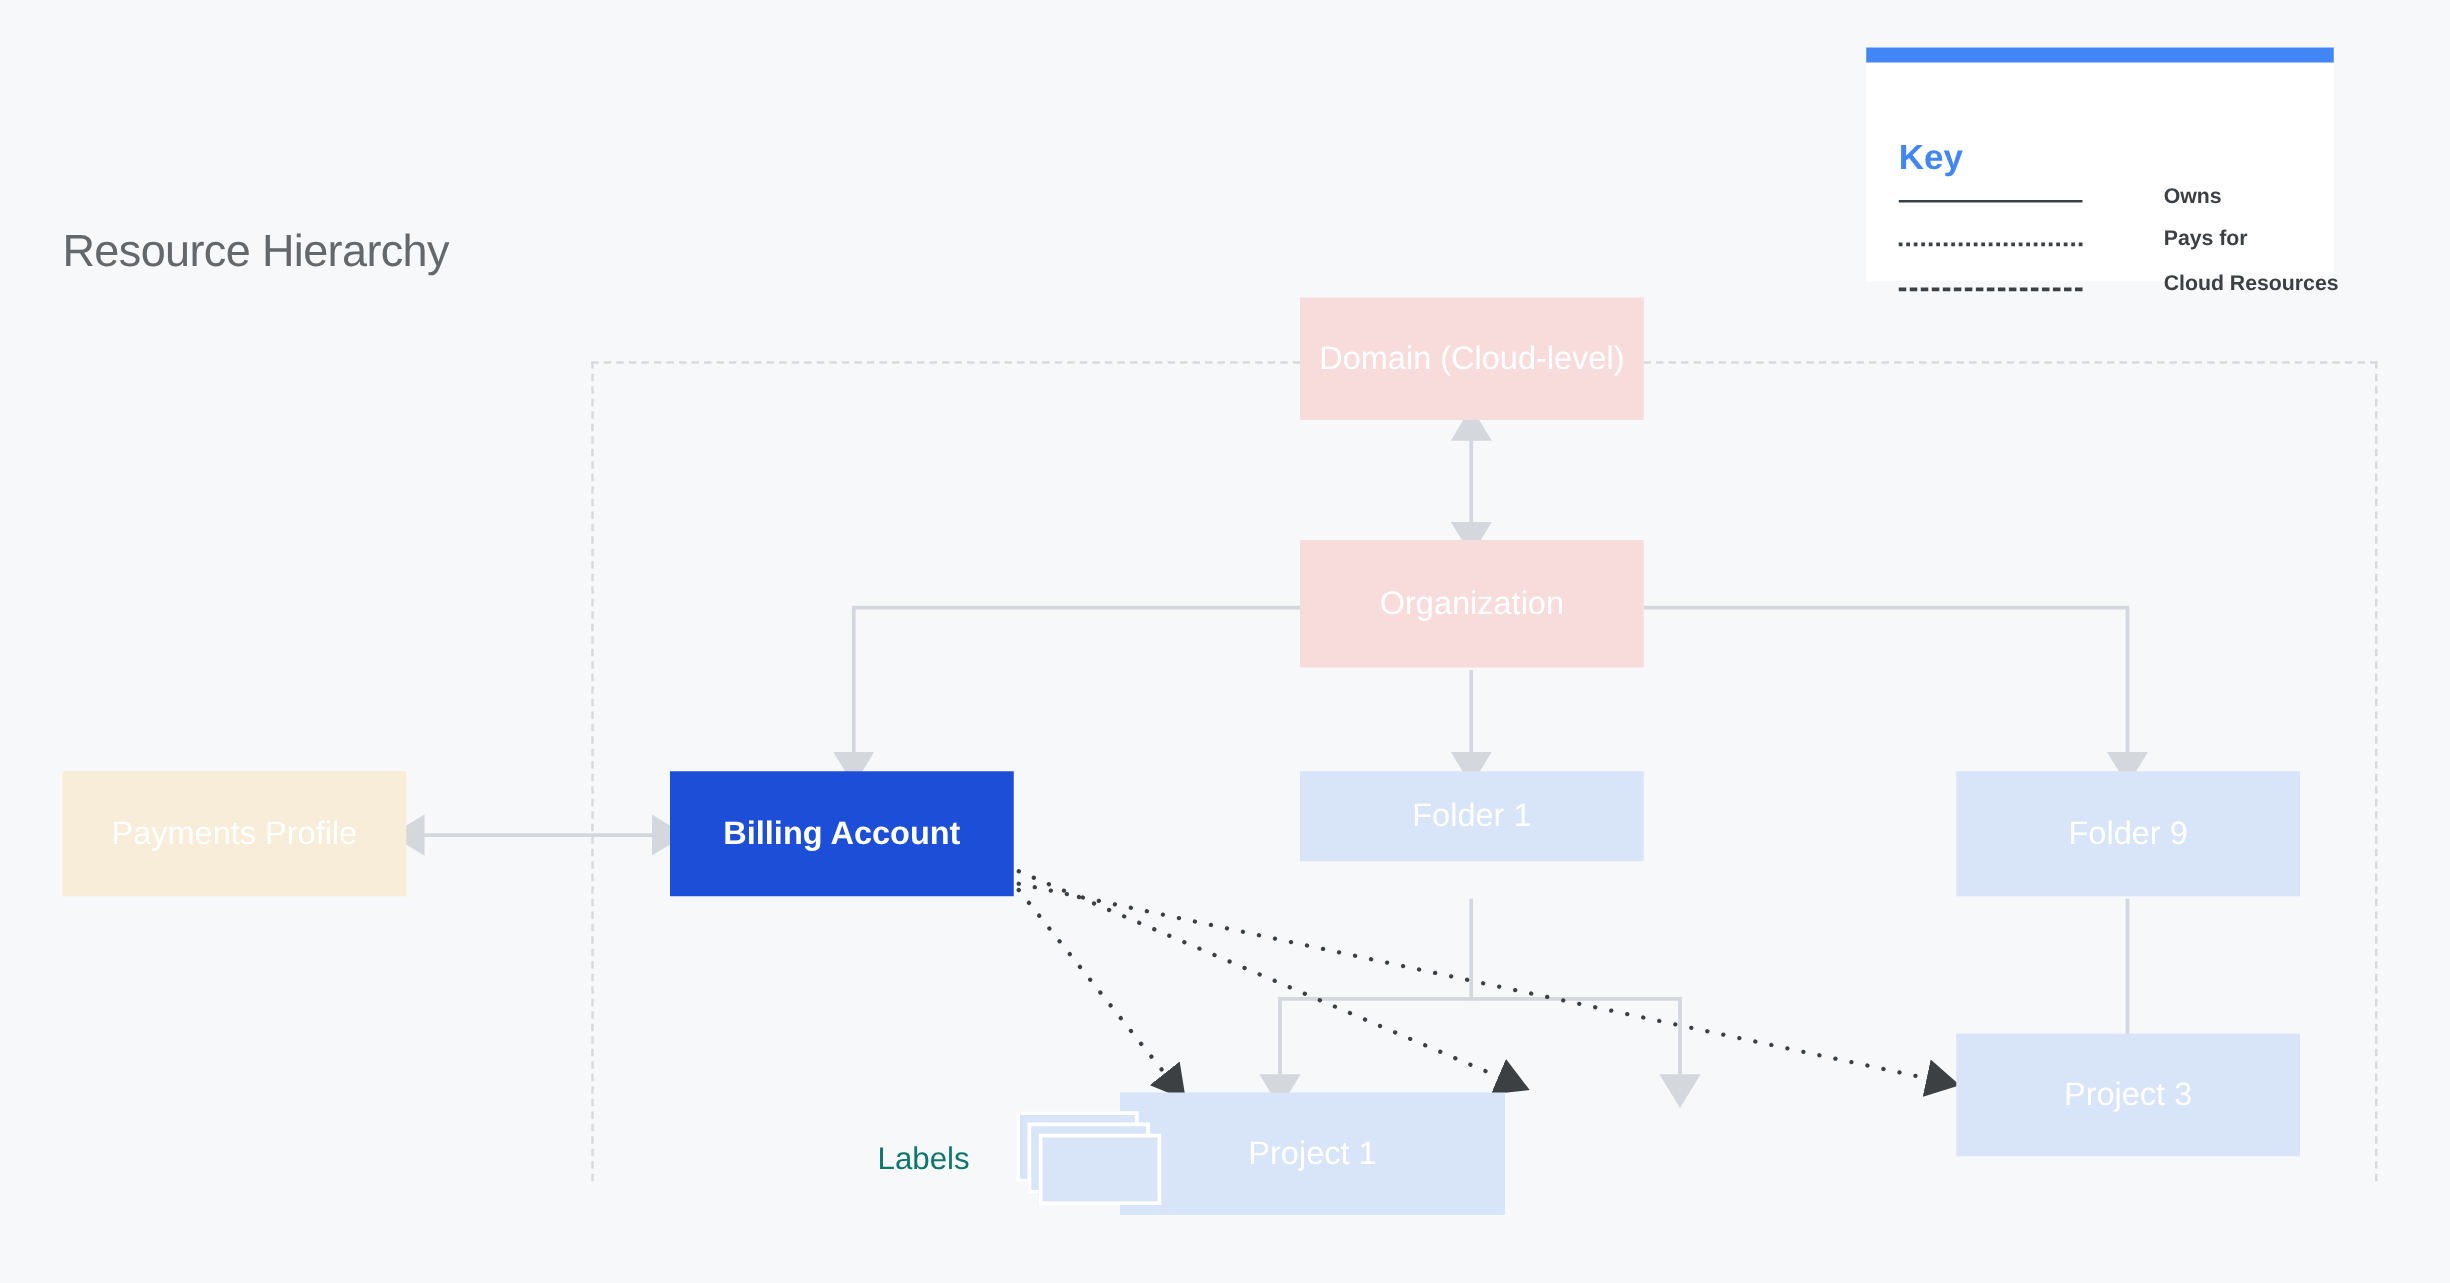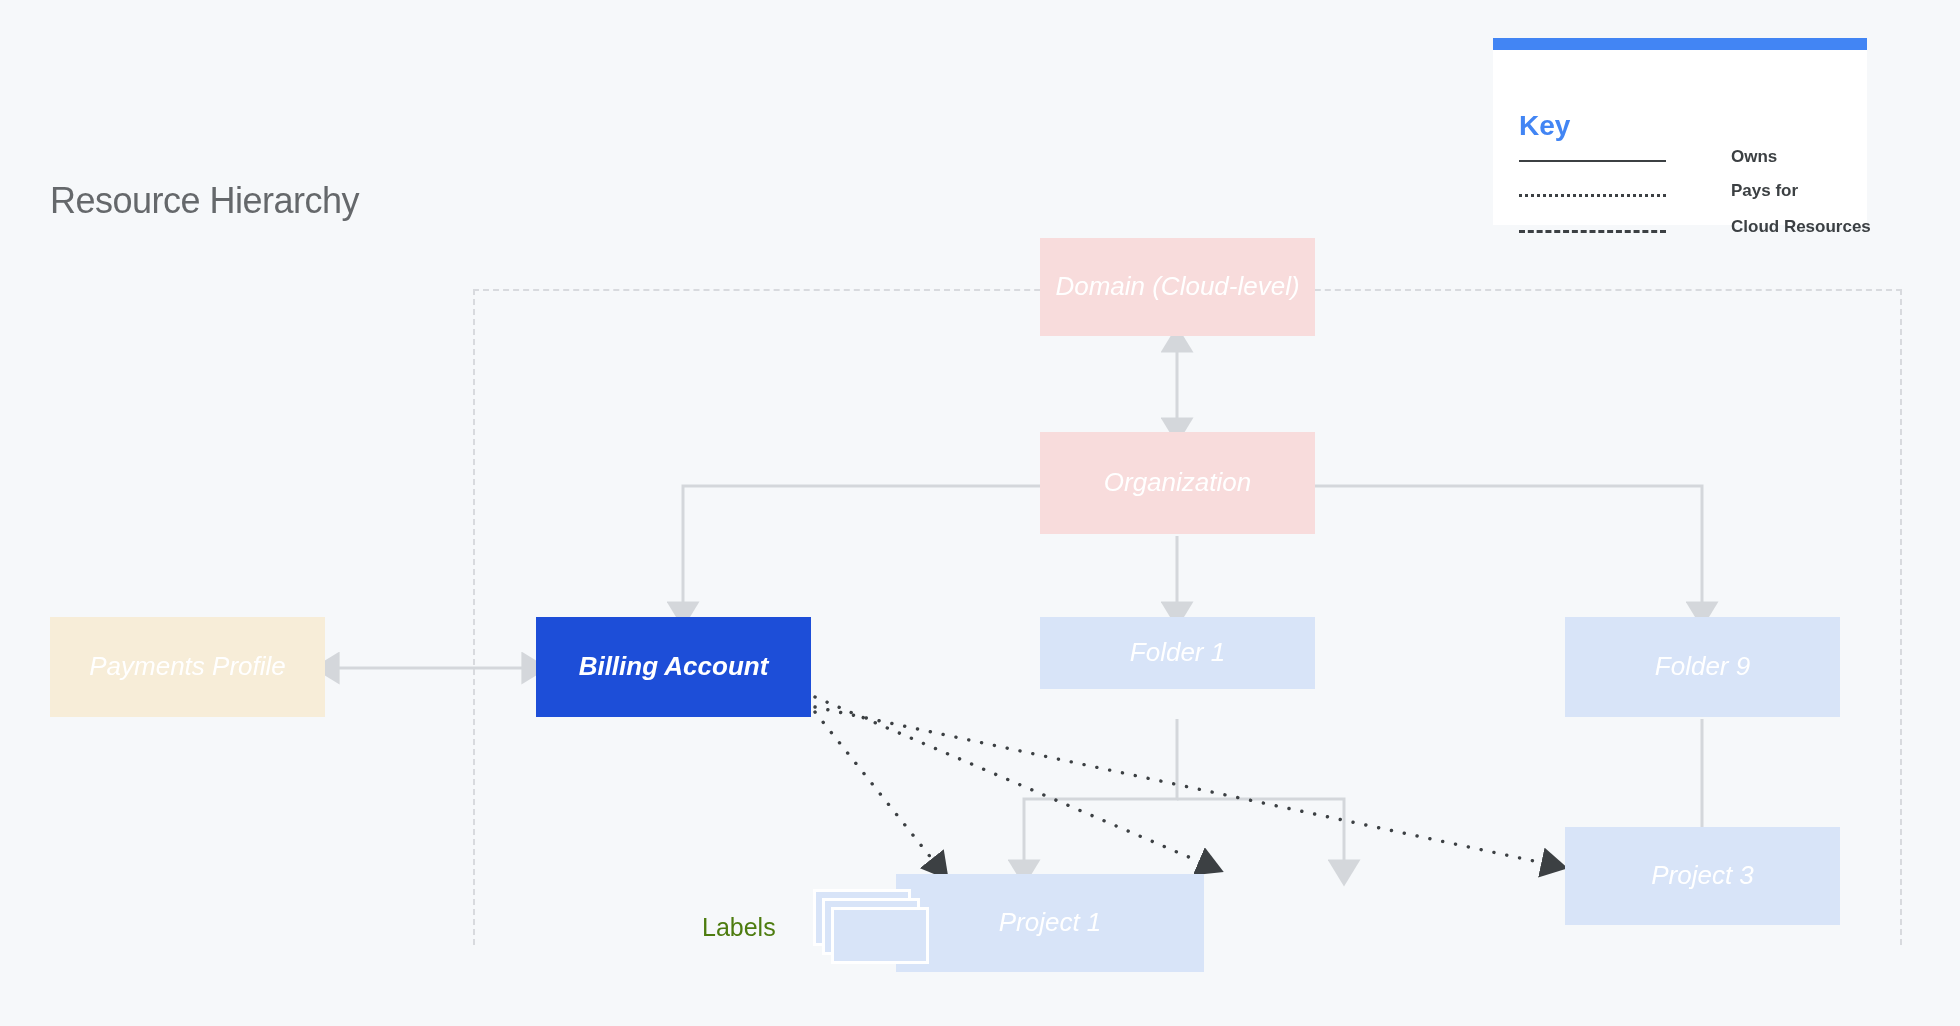--- a/index.html
+++ b/index.html
@@ -49,41 +49,41 @@
     border:2px dashed #d8dade;
     border-bottom:none;
     box-sizing:border-box;
   }
 
   
   .node{
     position:absolute;box-sizing:border-box;
     display:flex;align-items:center;justify-content:center;
     color:#ffffff;font-size:26px;font-weight:400;
-    text-align:center;line-height:1.2;font-style:italic;
+    text-align:center;line-height:1.2;
   }
   .node.pink{background:#f8dcdc;}
   .node.blue{background:#d8e4f8;}
   .node.cream{background:#f7edd8;text-align:center;}
   .node.green{background:#1d4ed8;font-weight:700;}
 
   #node-domain      {left:1040px;top:238px;width:275px;height:98px;}
   #node-organization{left:1040px;top:432px;width:275px;height:102px;}
   #node-billing     {left:536px;top:617px;width:275px;height:100px;}
   #node-payments    {left:50px;top:617px;width:275px;height:100px;}
   #node-folder1     {left:1040px;top:617px;width:275px;height:72px;}
   #node-folder2     {left:1565px;top:617px;width:275px;height:100px;}
   #node-project1    {left:896px;top:874px;width:308px;height:98px;}
   #node-project2    {left:1229px;top:874px;width:275px;height:98px;}
   #node-project3    {left:1565px;top:827px;width:275px;height:98px;text-align:center;}
 
   
   #labels-text{
     position:absolute;left:702px;top:913px;
-    font-size:25px;color:#4d7c0f;white-space:nowrap;
+    font-size:25px;color:#0f766e;white-space:nowrap;
   }
   #labels-stack{position:absolute;left:813px;top:889px;width:120px;height:80px;}
   #labels-stack .card{
     position:absolute;width:98px;height:57px;
     background:#d8e4f8;border:3px solid #ffffff;box-sizing:border-box;
   }
   #labels-stack .c1{left:0;top:0;}
   #labels-stack .c2{left:9px;top:9px;}
   #labels-stack .c3{left:18px;top:18px;}
 

